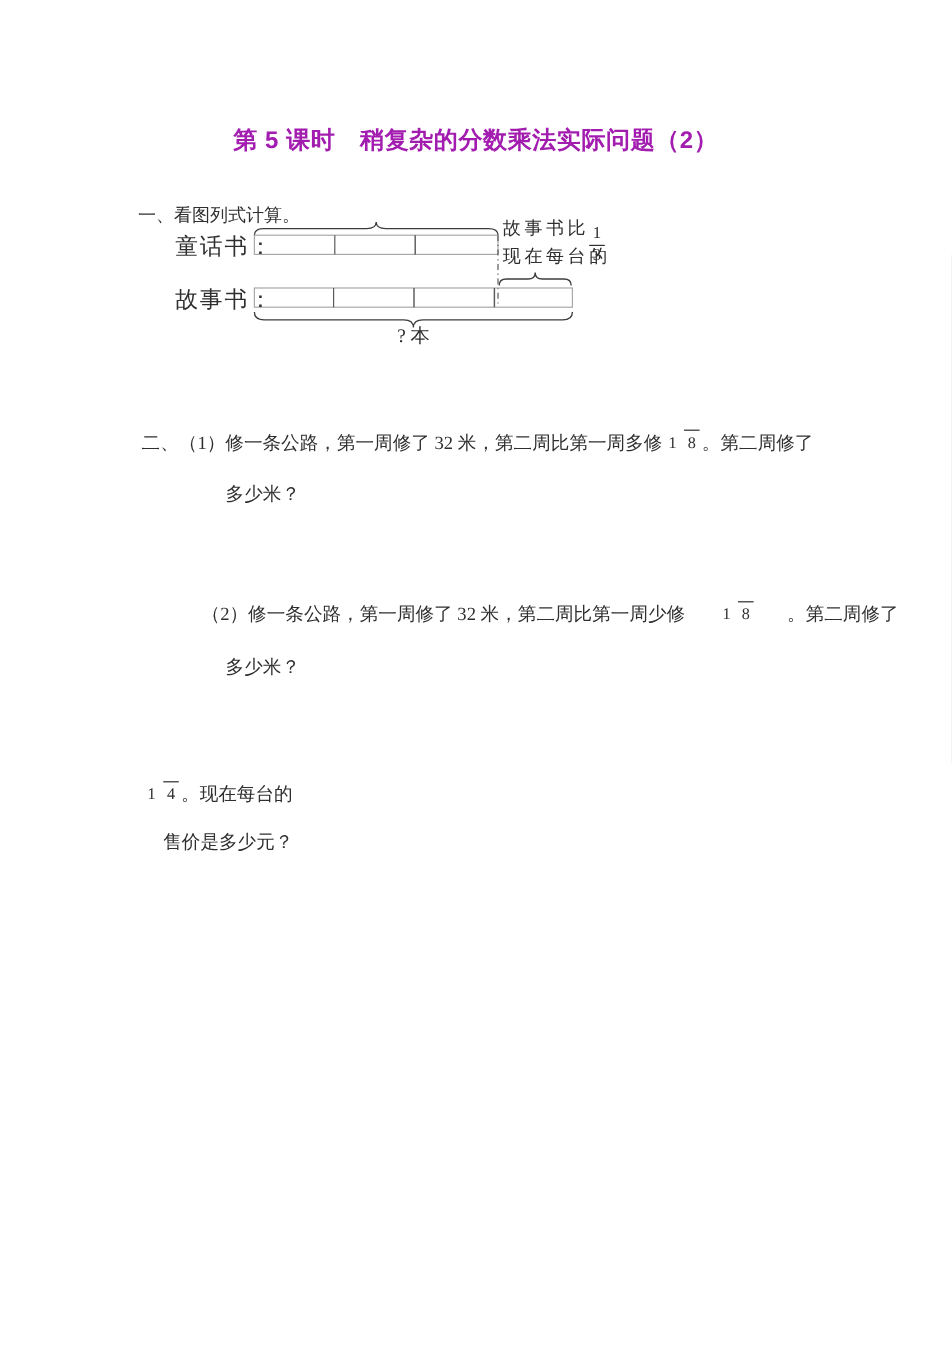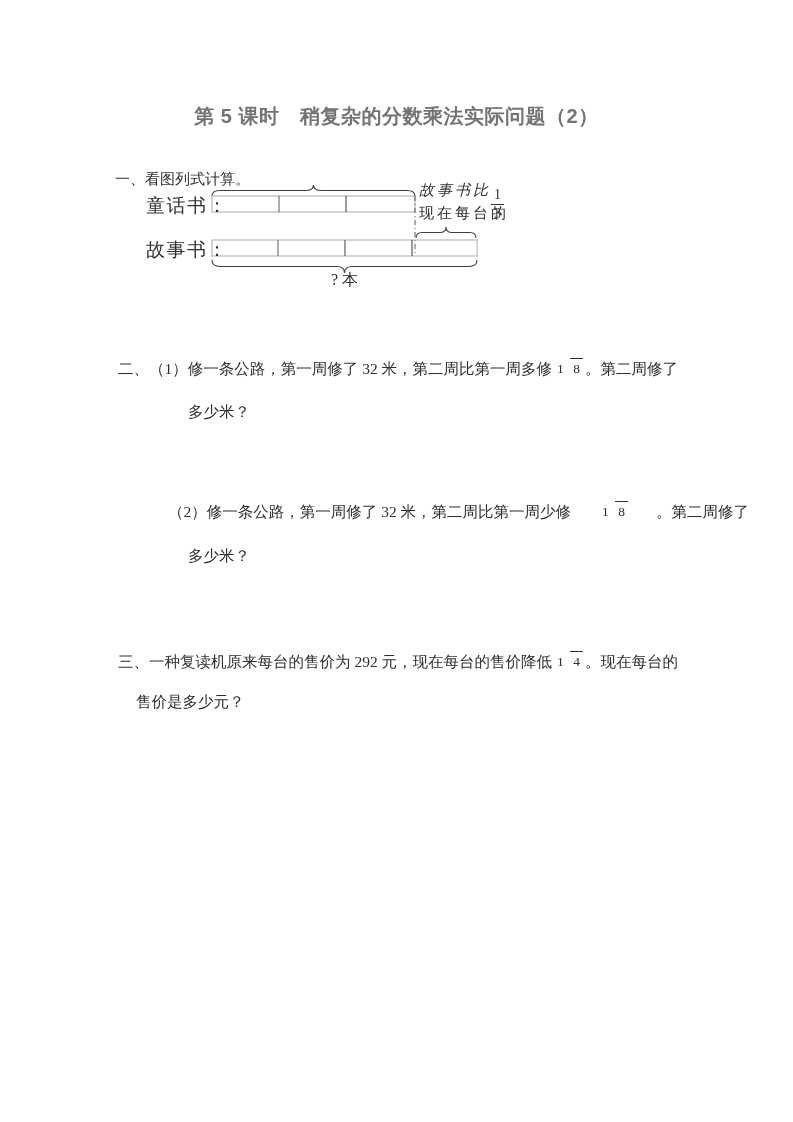--- a/index.html
+++ b/index.html
@@ -11,21 +11,21 @@
     font-family:"Liberation Serif","DejaVu Serif",serif;
     color:#2f2f2f;
     overflow:hidden;
   }
   .abs { position:absolute; }
   .title {
     font-family:"Liberation Sans","DejaVu Sans",sans-serif;
     font-weight:bold;
     font-size:20px;
     letter-spacing:0.5px;
-    color:#737373;
+    color:#a21caf;
     white-space:nowrap;
   }
   .heading { font-size:15px; white-space:nowrap; }
   .body-text { font-size:15.5px; white-space:nowrap; }
   .diag-label { font-size:19px; letter-spacing:1.5px; white-space:nowrap; }
   .diag-small { font-size:15px; white-space:nowrap; }
   .right-note { font-size:15px; letter-spacing:3px; white-space:nowrap; }
   .line1 { display:flex; align-items:center; height:42px; }
   .line1 > span { display:inline-block; }
   .frac {
@@ -67,21 +67,21 @@
       <line x1="345" y1="80" x2="345" y2="96" stroke="#5a5a5a" stroke-width="1.2"></line>
       <line x1="412" y1="80" x2="412" y2="96" stroke="#5a5a5a" stroke-width="1.2"></line>
 
       <path d="M 212,100 Q 212,106.5 220,106.5 L 336.5,106.5 Q 344.5,106.5 344.5,113 Q 344.5,106.5 352.5,106.5 L 469,106.5 Q 477,106.5 477,100" fill="none" stroke="#3d3d3d" stroke-width="1.1"></path>
     </svg>
 
 
     <div class="abs diag-label" style="left:146px; top:33px;">童话书：</div>
     <div class="abs diag-label" style="left:146px; top:77px;">故事书：</div>
 
-    <div class="abs right-note" style="left:419px; top:21px;font-style:italic;">故事书比</div>
+    <div class="abs right-note" style="left:419px; top:21px;">故事书比</div>
     <div class="abs right-note" style="left:419px; top:44px;">现在每台的</div>
     <div class="abs frac" style="left:489px; top:28px; font-size:14px;">
       <span class="num">1</span>
       <span class="den">3</span>
     </div>
 
     <div class="abs diag-small" style="left:212px; top:110px; width:265px; text-align:center; font-size:16px;">? 本</div>
   </div>
 
   <div class="abs line1 body-text" style="left:118px; top:348px;">
@@ -98,21 +98,20 @@
     <span>（2）修一条公路，第一周修了 32 米，第二周比第一周少修</span>
     <span class="frac">
       <span class="num">1</span>
       <span class="den">8</span>
     </span>
     <span>。第二周修了</span>
   </div>
   <div class="abs body-text" style="left:188px; top:546px;">多少米？</div>
 
   <div class="abs line1 body-text" style="left:118px; top:641px;">
-    <span>三、一种复读机原来每台的售价为 292 元，现在每台的售价降低</span>
     <span class="frac">
       <span class="num">1</span>
       <span class="den">4</span>
     </span>
     <span>。现在每台的</span>
   </div>
   <div class="abs body-text" style="left:136px; top:692px;">售价是多少元？</div>
 
 </div>
 

